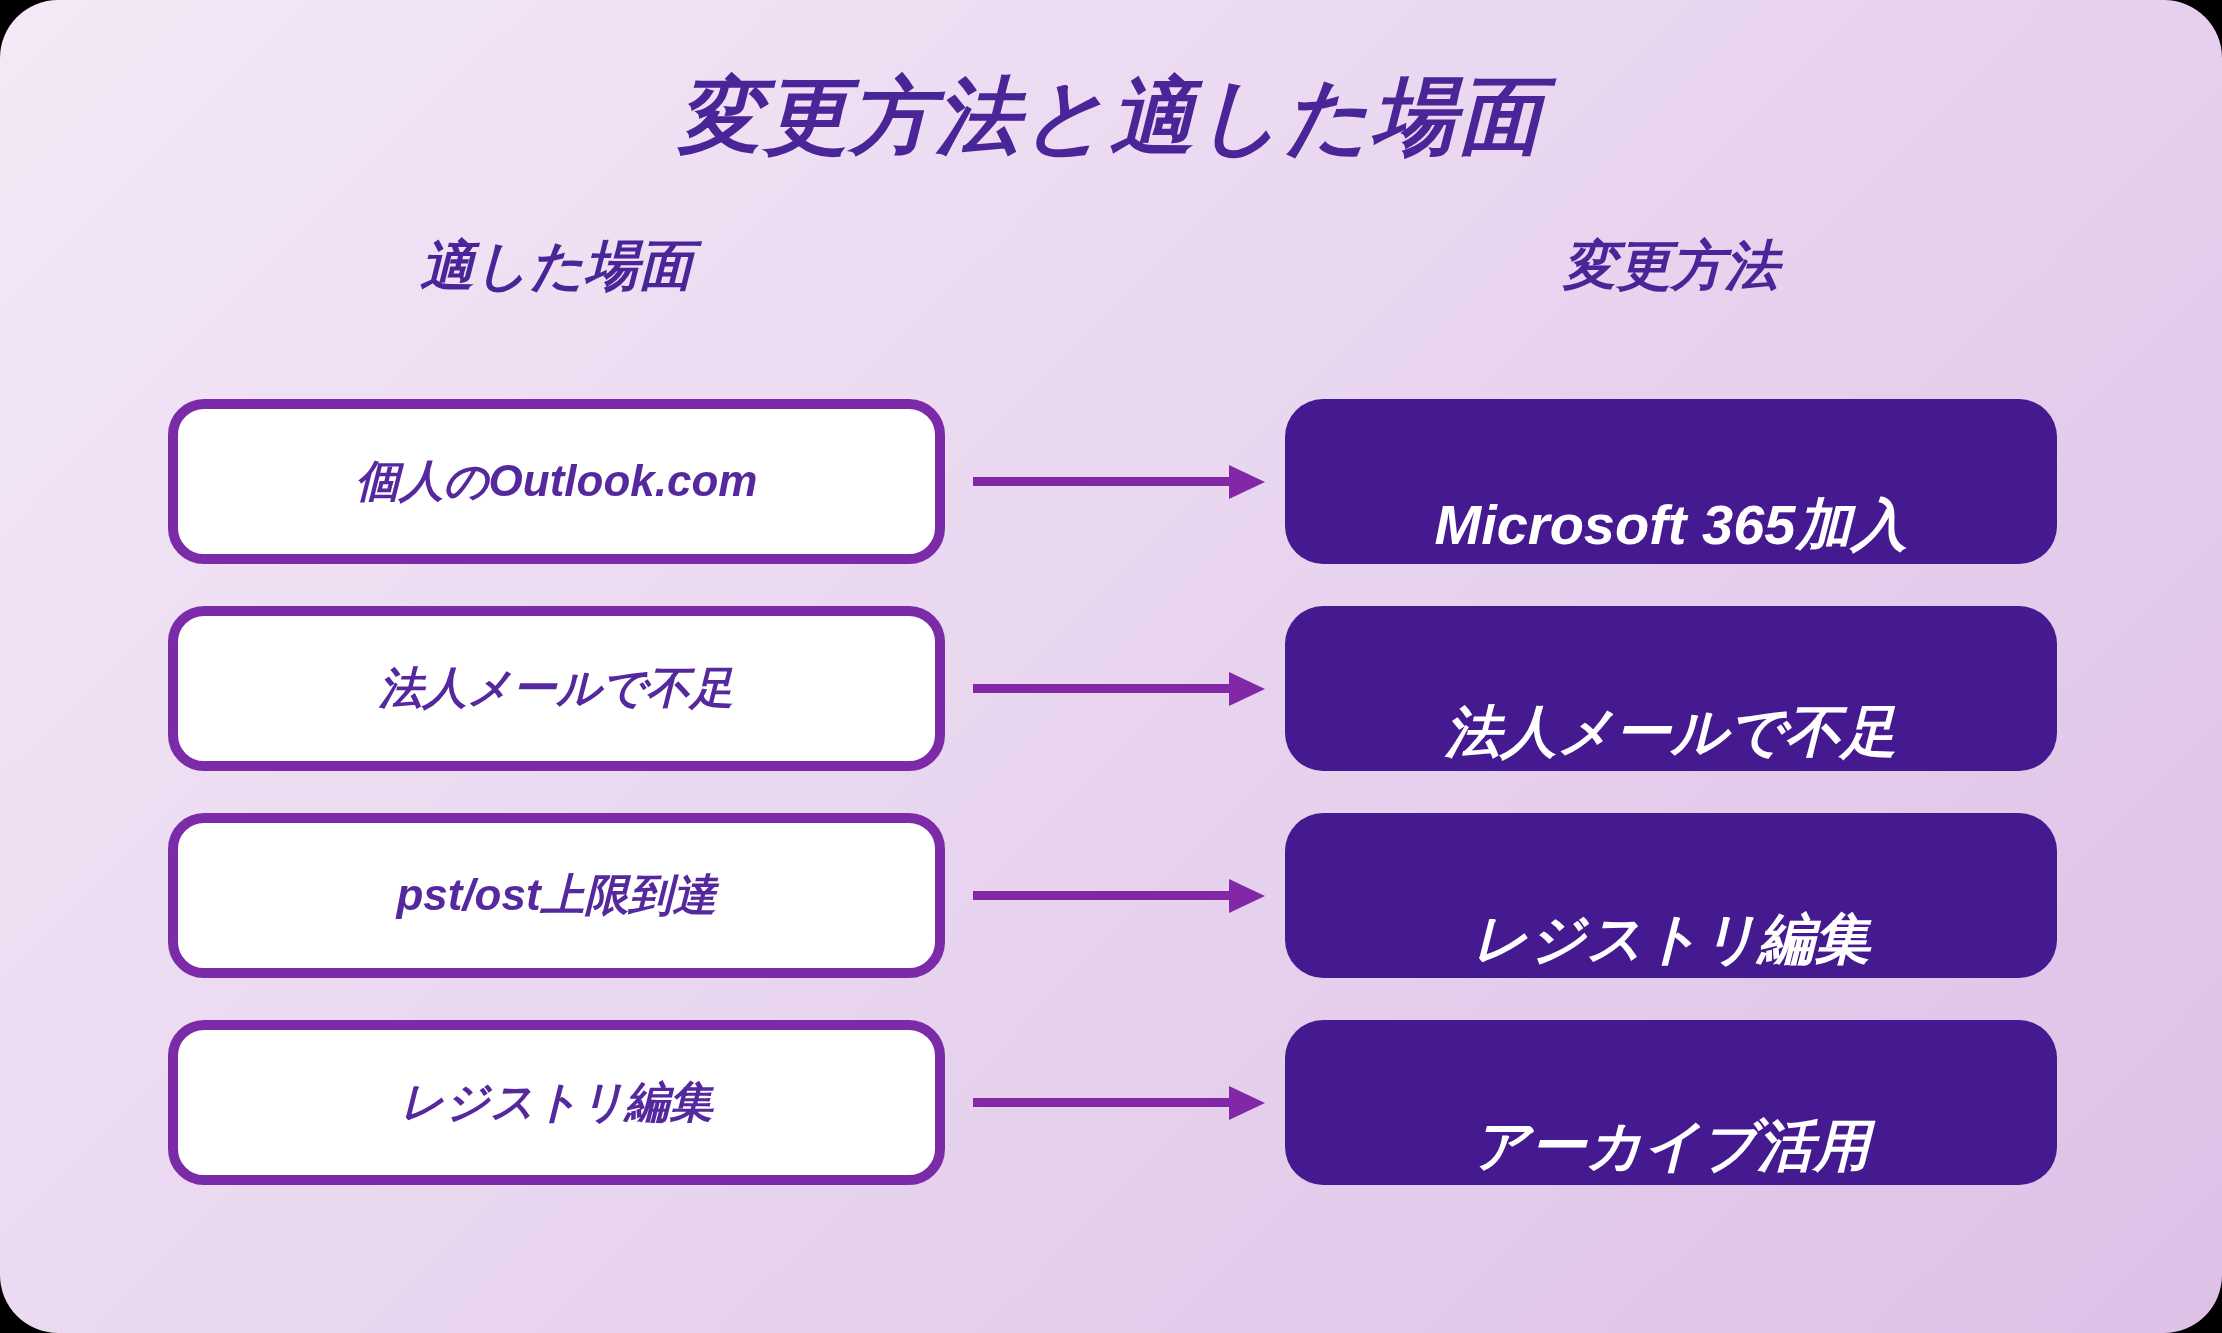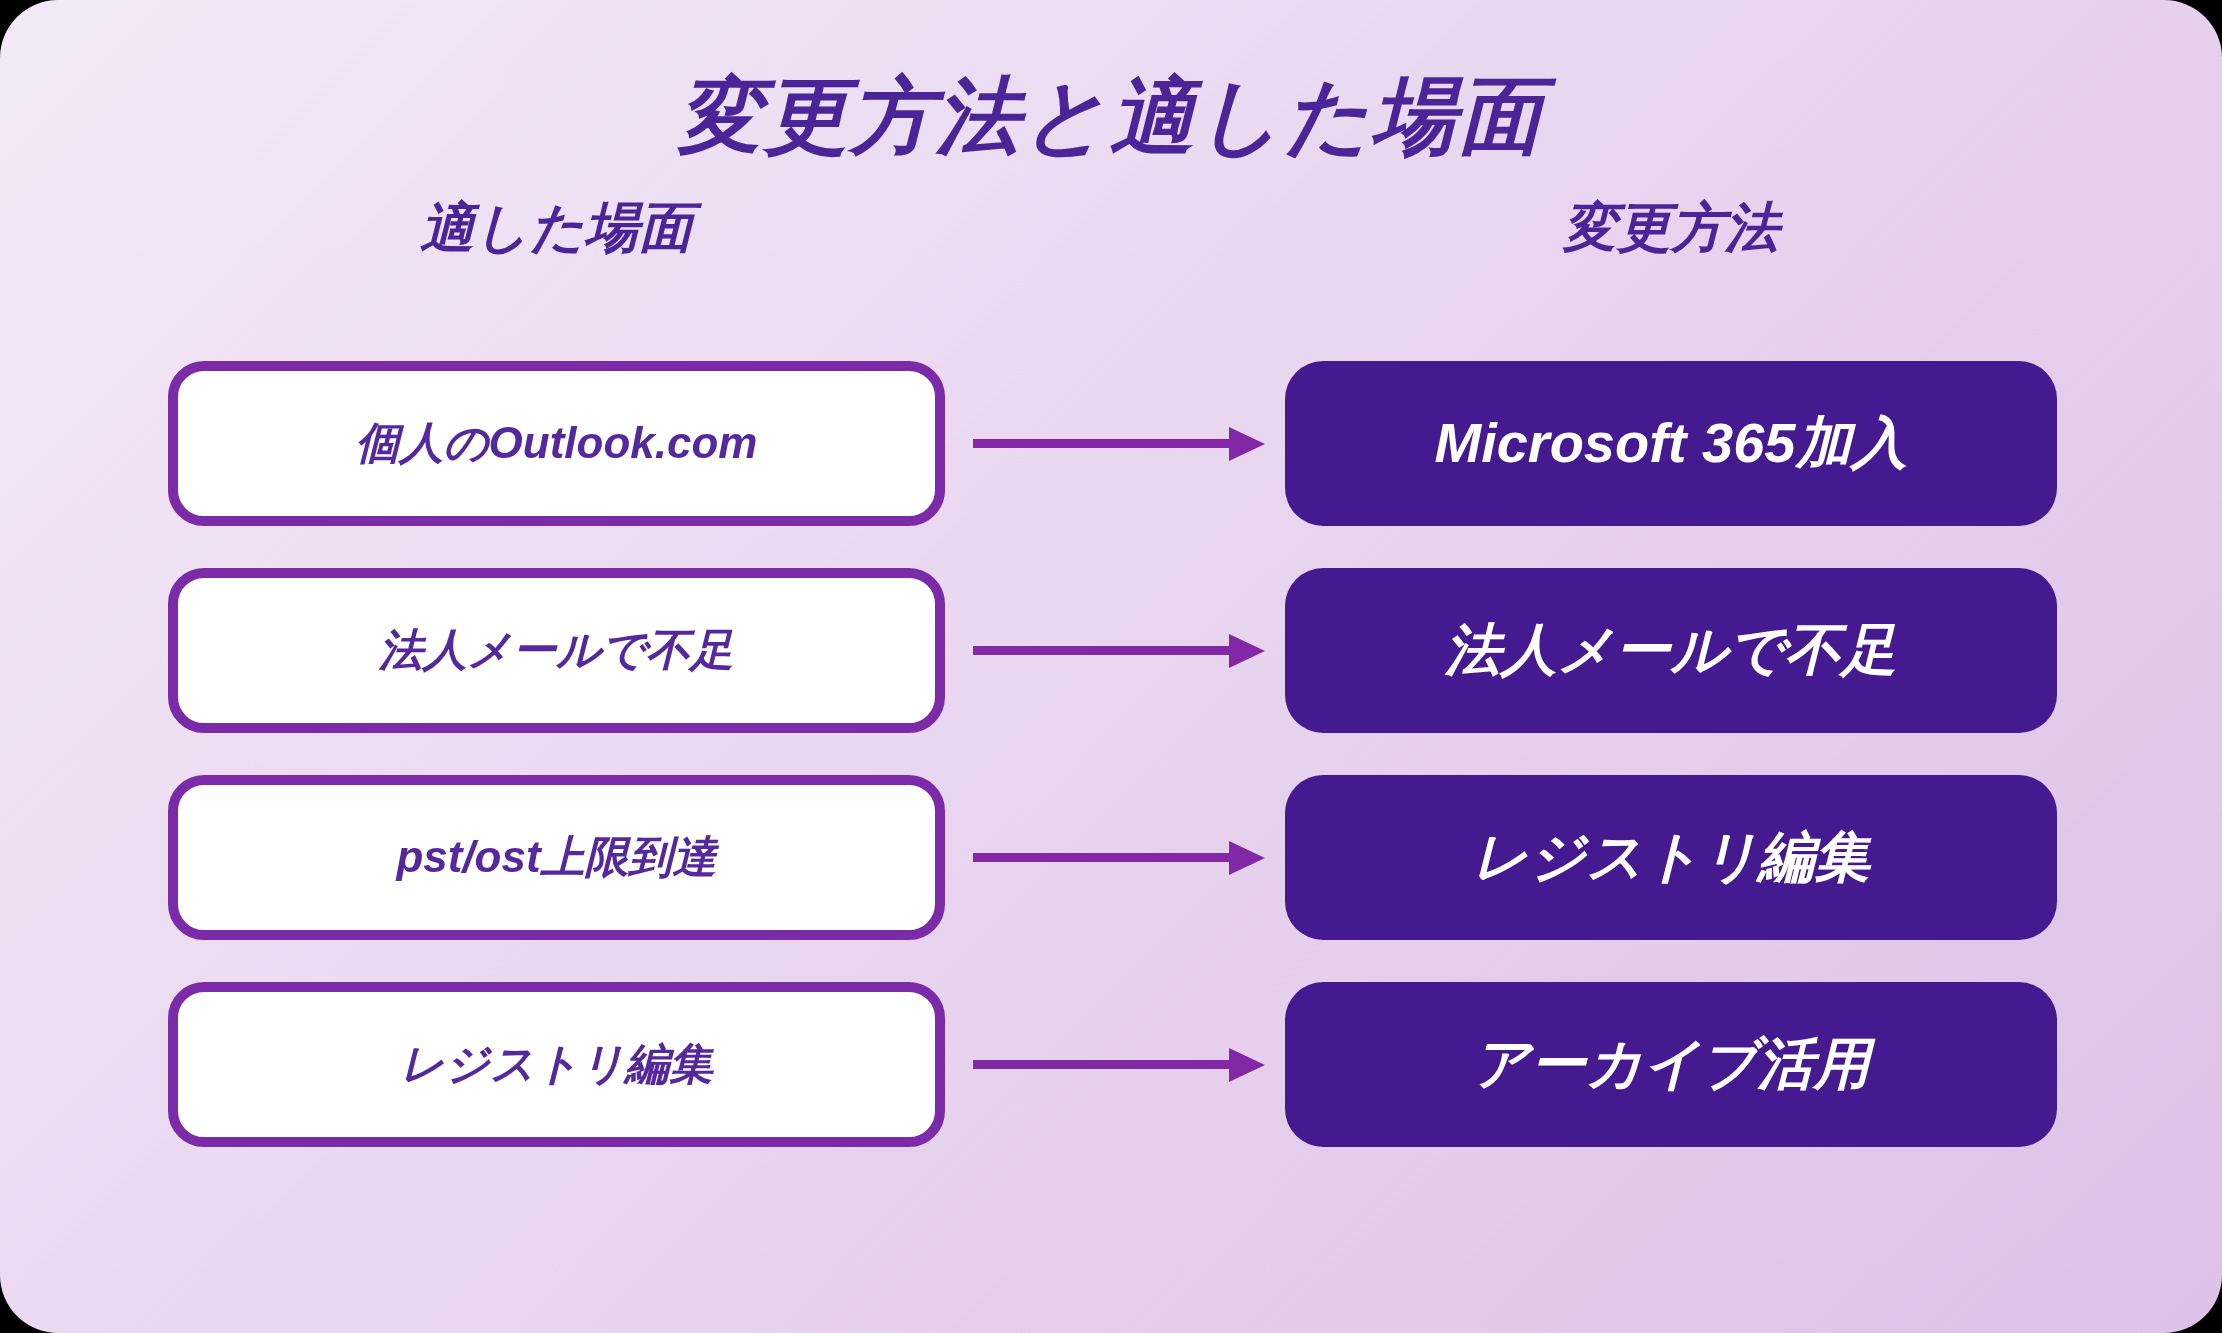--- a/index.html
+++ b/index.html
@@ -36,21 +36,21 @@
     font-weight: 800;
     letter-spacing: 2px;
     color: var(--heading-text);
   }
   .row-grid {
     display: grid;
     grid-template-columns: 777px 340px 772px;
     margin-left: 168px;
     margin-right: 165px;
   }
-  .headers { margin-top: 18px; }
+  .headers { margin-top: 56px; }
   .header-cell {
     text-align: center;
     font-size: 54px;
     font-weight: 800;
     color: var(--heading-text);
   }
   .rows {
     margin-top: 96px;
     display: flex;
     flex-direction: column;
@@ -65,21 +65,21 @@
     align-items: center;
     justify-content: center;
     font-size: 44px;
     font-weight: 800;
     color: var(--scene-box-text);
   }
   .method-box {
     background: var(--method-box-bg);
     border-radius: 38px;
     display: flex;
-    align-items: center;
+    align-items: flex-end;
     justify-content: center;
     font-size: 56px;
     font-weight: 800;
     color: var(--method-box-text);
   }
   .arrow {
     display: flex;
     align-items: center;
     padding-left: 28px;
     padding-right: 20px;

